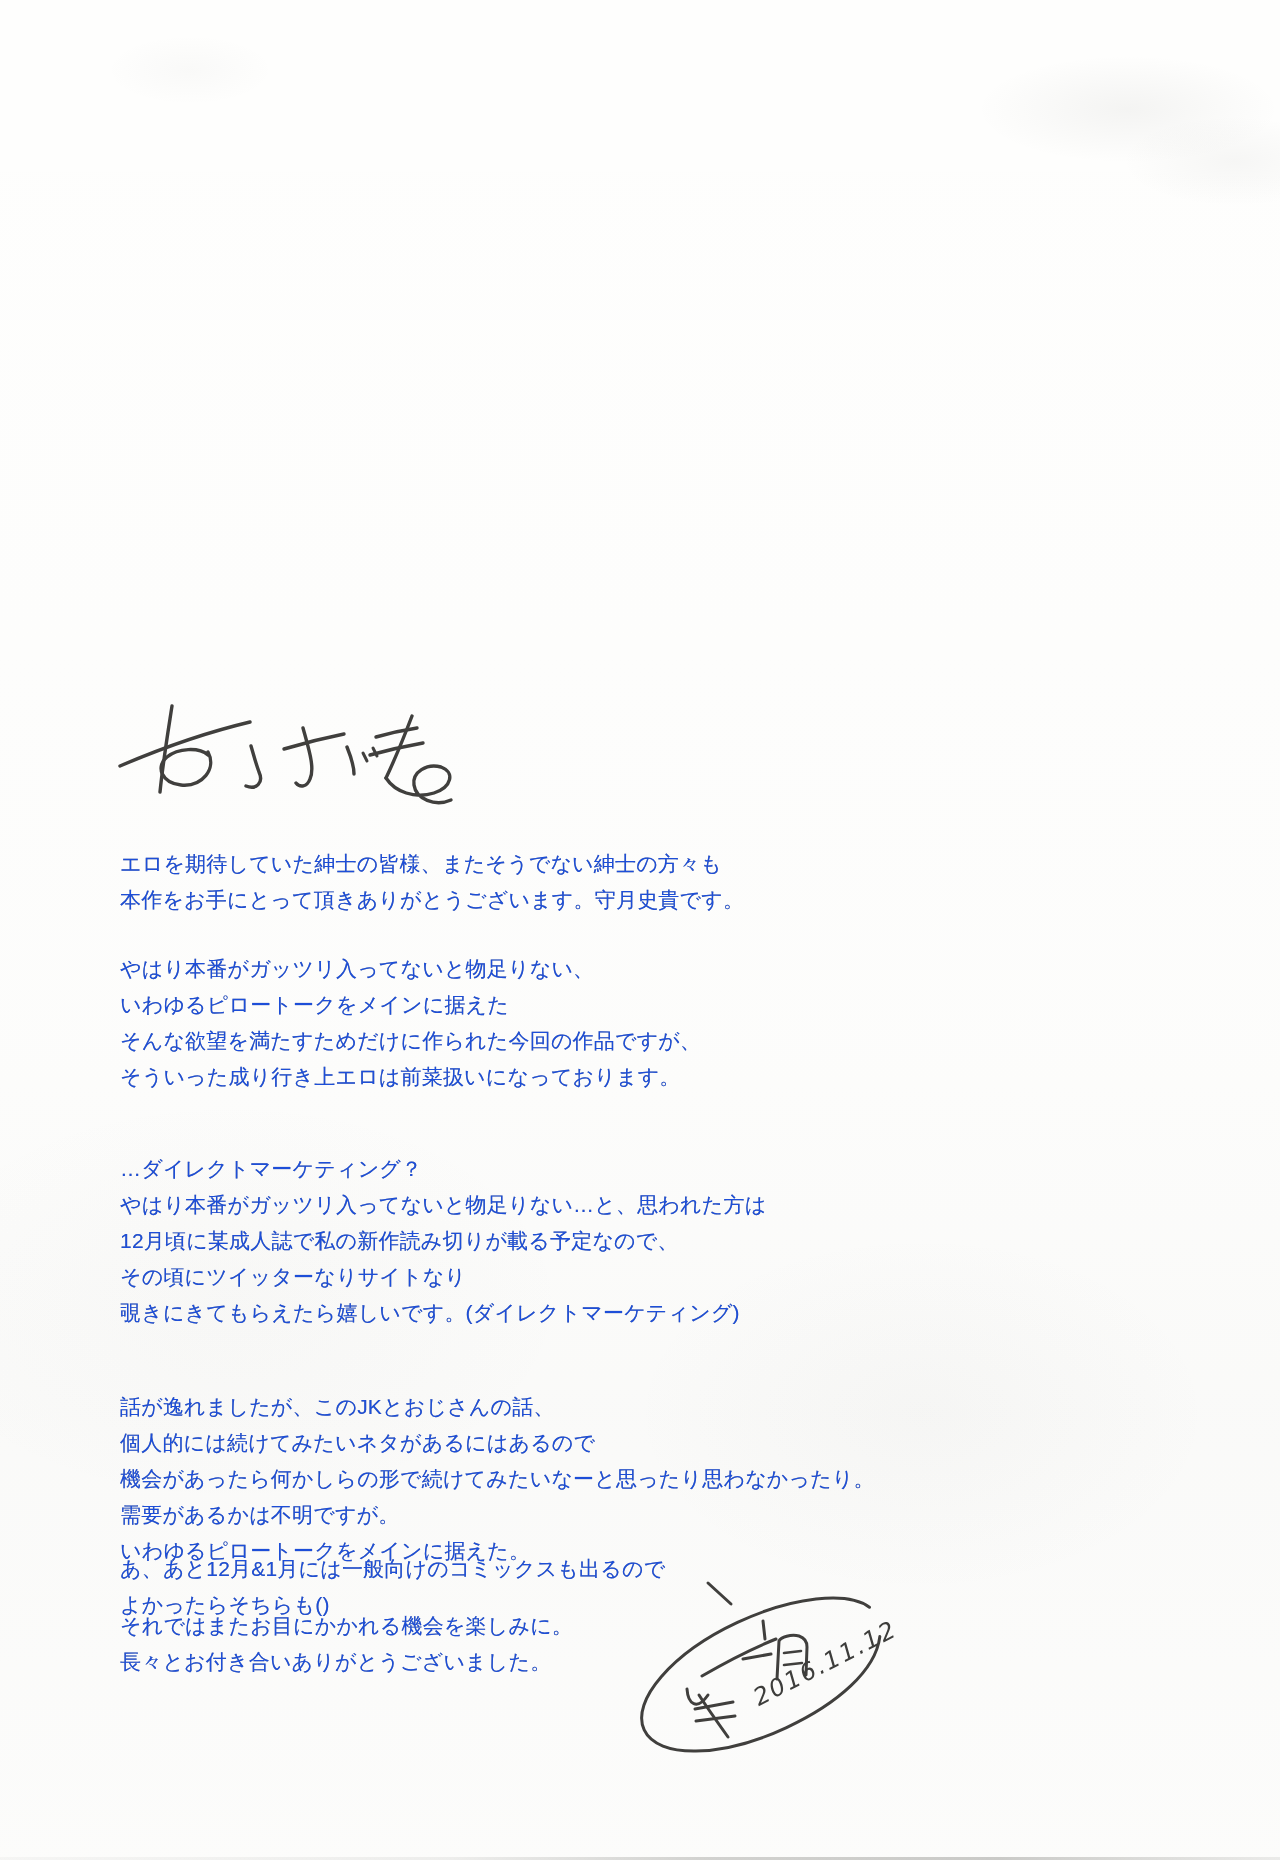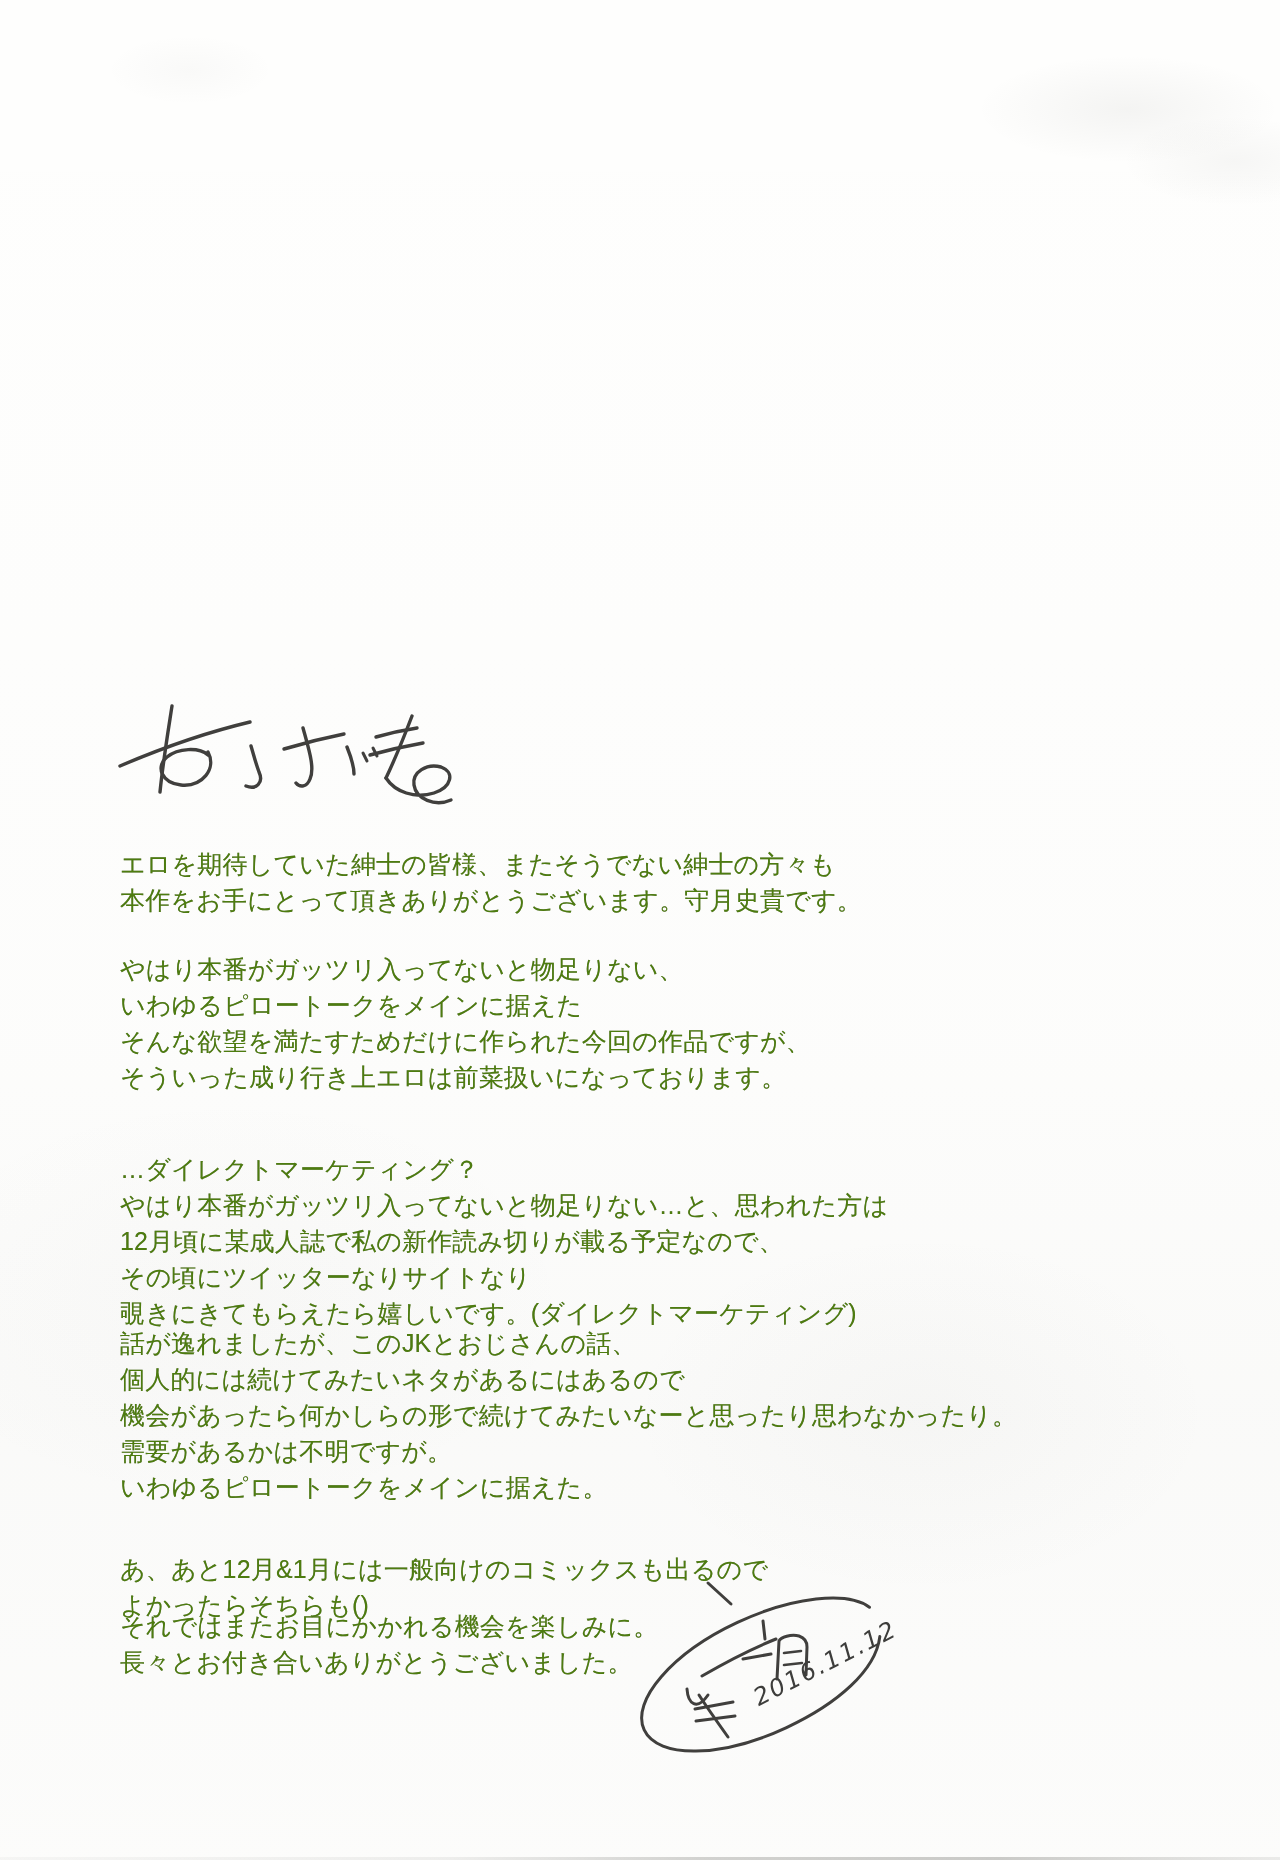--- a/index.html
+++ b/index.html
@@ -31,22 +31,22 @@
   .bottom-edge{
     position:absolute;left:0;bottom:0;width:100%;height:3px;pointer-events:none;
     background:linear-gradient(90deg,
       rgba(110,110,104,0.05) 0%, rgba(110,110,104,0.10) 35%,
       rgba(100,100,94,0.28) 55%, rgba(100,100,94,0.33) 78%,
       rgba(110,110,104,0.12) 100%);
   }
   
   .para{
     position:absolute;left:120px;
-    font-size:25px;line-height:36px;
-    color:#4d7c0f;letter-spacing:0.2px;
+    font-size:21px;line-height:36px;
+    color:#1d4ed8;letter-spacing:0.2px;
     white-space:nowrap;
     text-shadow:0 0 0.5px rgba(90,90,86,0.55);
   }
   .line{display:block;}
   
   .title{position:absolute;left:104px;top:690px;width:380px;height:165px;}
   .title svg{display:block;width:100%;height:100%;}
   
   .sig{position:absolute;left:585px;top:1553px;width:340px;height:300px;}
   .sig svg{position:absolute;inset:0;width:100%;height:100%;}
@@ -109,21 +109,21 @@
   </div>
 
   <div class="para" style="top:1151px">
     <span class="line">…ダイレクトマーケティング？</span>
     <span class="line">やはり本番がガッツリ入ってないと物足りない…と、思われた方は</span>
     <span class="line">12月頃に某成人誌で私の新作読み切りが載る予定なので、</span>
     <span class="line">その頃にツイッターなりサイトなり</span>
     <span class="line">覗きにきてもらえたら嬉しいです。(ダイレクトマーケティング)</span>
   </div>
 
-  <div class="para" style="top:1325px">
+  <div class="para" style="top:1389px">
     <span class="line">話が逸れましたが、このJKとおじさんの話、</span>
     <span class="line">個人的には続けてみたいネタがあるにはあるので</span>
     <span class="line">機会があったら何かしらの形で続けてみたいなーと思ったり思わなかったり。</span>
     <span class="line">需要があるかは不明ですが。</span>
     <span class="line">いわゆるピロートークをメインに据えた。</span>
   </div>
 
   <div class="para" style="top:1551px">
     <span class="line">あ、あと12月&amp;1月には一般向けのコミックスも出るので</span>
     <span class="line">よかったらそちらも()</span>

